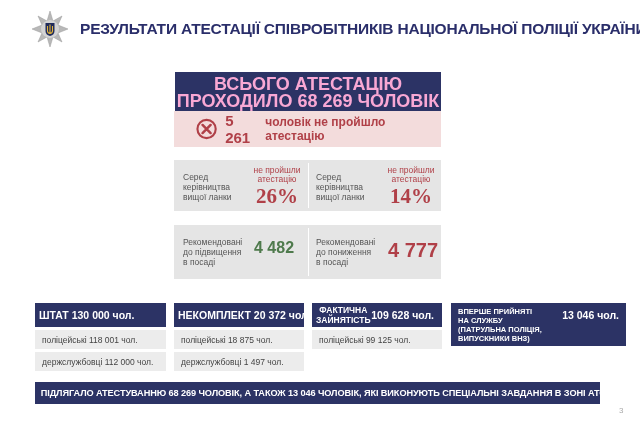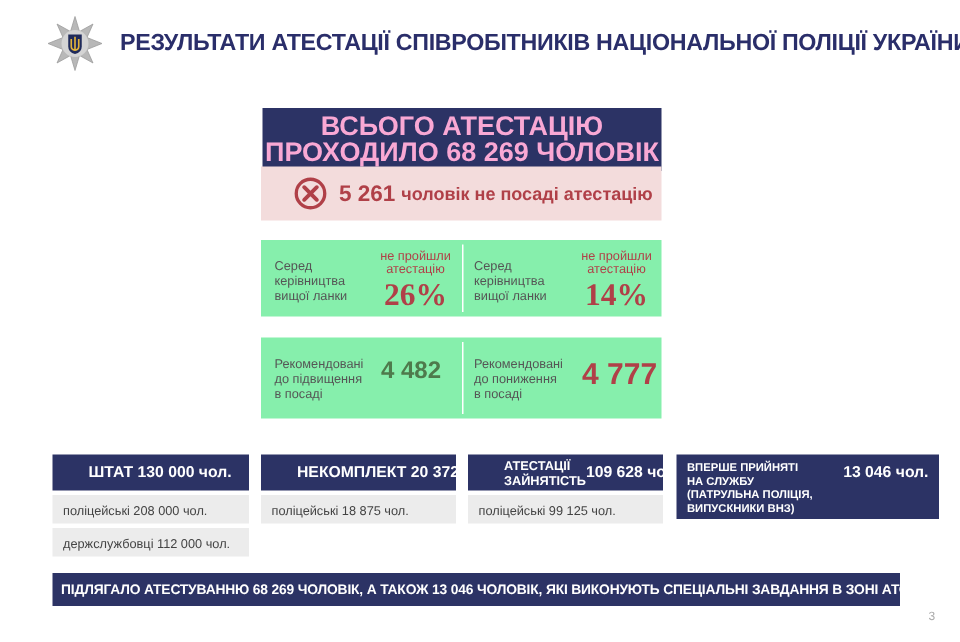--- a/index.html
+++ b/index.html
@@ -9,33 +9,33 @@
     .logo { position: absolute; left: 31px; top: 10px; width: 38px; height: 38px; }
     .title { position: absolute; left: 80px; top: 20px; font-size: 15.5px; font-weight: bold; color: #2a2e6a; letter-spacing: -0.2px; white-space: nowrap; }
 
     .total-box { position: absolute; left: 175px; top: 72px; width: 266px; height: 42px; background: #2c3365; color: #f9a8d4; text-align: center; font-weight: bold; font-size: 18px; line-height: 17px; padding-top: 4px; }
 
     .fail-box { position: absolute; left: 174px; top: 111px; width: 267px; height: 36px; background: #f3dcdc; display: flex; align-items: center; padding-left: 22px; }
     .fail-icon { width: 22px; height: 22px; margin-right: 8px; }
     .fail-num { color: #b04048; font-weight: bold; font-size: 15px; margin-right: 4px; }
     .fail-text { color: #b04048; font-weight: bold; font-size: 12px; }
 
-    .stat-box { position: absolute; left: 174px; width: 267px; background: #86efac; }
+    .stat-box { position: absolute; left: 174px; width: 267px; background: #e5e5e5; }
     .stat-box.s1 { top: 160px; height: 51px; }
     .stat-box.s2 { top: 225px; height: 54px; text-decoration: underline; }
     .divider { position: absolute; left: 134px; top: 3px; bottom: 3px; width: 1px; background: #ffffff; }
 
     .cell-label { position: absolute; font-size: 8.5px; line-height: 10px; color: #555; }
     .cell-sub { position: absolute; font-size: 8.5px; line-height: 9px; color: #b04048; text-align: center; }
     .cell-pct { position: absolute; font-size: 21px; font-weight: bold; color: #b04048; font-family: Liberation Serif, serif; }
     .cell-big-green { position: absolute; font-size: 16px; font-weight: bold; color: #4e7a4c; }
     .cell-big-red { position: absolute; font-size: 20px; font-weight: bold; color: #b04048; }
 
     .col { position: absolute; top: 303px; }
-    .col-head { background: #2c3365; color: #fff; font-weight: bold; height: 24px; display: flex; align-items: center; padding-left: 24px; font-size: 10.5px; white-space: nowrap; }
+    .col-head { background: #2c3365; color: #fff; font-weight: bold; height: 24px; display: flex; align-items: center; padding-left: 4px; font-size: 10.5px; white-space: nowrap; text-align: center; }
     .col-row { background: #ececec; height: 19px; margin-top: 3px; font-size: 8.5px; color: #444; display: flex; align-items: center; padding-left: 7px; white-space: nowrap; }
 
     .fact-head { justify-content: space-between; padding-right: 8px; }
     .fact-label { font-size: 8.5px; line-height: 10px; }
     .fact-val { font-size: 10.5px; }
 
     .new-box { position: absolute; left: 451px; top: 303px; width: 175px; height: 43px; background: #2c3365; color: #fff; font-weight: bold; }
     .new-label { position: absolute; left: 7px; top: 4px; font-size: 7.5px; line-height: 9px; }
     .new-val { position: absolute; right: 7px; top: 6px; font-size: 10.5px; text-align: center; }
 
@@ -60,21 +60,21 @@
   <div>ВСЬОГО АТЕСТАЦІЮ</div>
   <div>ПРОХОДИЛО 68 269 ЧОЛОВІК</div>
 </div>
 
 <div class="fail-box">
   <svg class="fail-icon" viewBox="0 0 22 22">
     <circle cx="11" cy="11" r="9.5" fill="none" stroke="#b04048" stroke-width="2.2"></circle>
     <path d="M6.8,6.8 L15.2,15.2 M15.2,6.8 L6.8,15.2" stroke="#b04048" stroke-width="2.6" stroke-linecap="round"></path>
   </svg>
   <span class="fail-num">5 261</span>
-  <span class="fail-text">чоловік не посаді атестацію</span>
+  <span class="fail-text">чоловік не пройшло атестацію</span>
 </div>
 
 <div class="stat-box s1">
   <div class="cell-label" style="left:9px; top:12px;">
     <div>Серед</div>
     <div>керівництва</div>
     <div>вищої ланки</div>
   </div>
   <div class="cell-sub" style="left:78px; top:6px; width:50px;">
     <div>не пройшли</div>
@@ -109,33 +109,34 @@
   <div class="cell-label" style="left:142px; top:12px;">
     <div>Рекомендовані</div>
     <div>до пониження</div>
     <div>в посаді</div>
   </div>
   <div class="cell-big-red" style="left:214px; top:14px;">4 777</div>
 </div>
 
 <div class="col" style="left:35px; width:131px;">
   <div class="col-head">ШТАТ 130 000 чол.</div>
-  <div class="col-row">поліцейські 208 000 чол.</div>
+  <div class="col-row">поліцейські 118 001 чол.</div>
   <div class="col-row">держслужбовці 112 000 чол.</div>
 </div>
 
 <div class="col" style="left:174px; width:130px;">
   <div class="col-head">НЕКОМПЛЕКТ 20 372 чол.</div>
   <div class="col-row">поліцейські 18 875 чол.</div>
+  <div class="col-row">держслужбовці 1 497 чол.</div>
 </div>
 
 <div class="col" style="left:312px; width:130px;">
   <div class="col-head fact-head">
     <div class="fact-label">
-      <div>АТЕСТАЦІЇ</div>
+      <div>ФАКТИЧНА</div>
       <div>ЗАЙНЯТІСТЬ</div>
     </div>
     <div class="fact-val">109 628 чол.</div>
   </div>
   <div class="col-row">поліцейські 99 125 чол.</div>
 </div>
 
 <div class="new-box">
   <div class="new-label">
     <div>ВПЕРШЕ ПРИЙНЯТІ</div>

